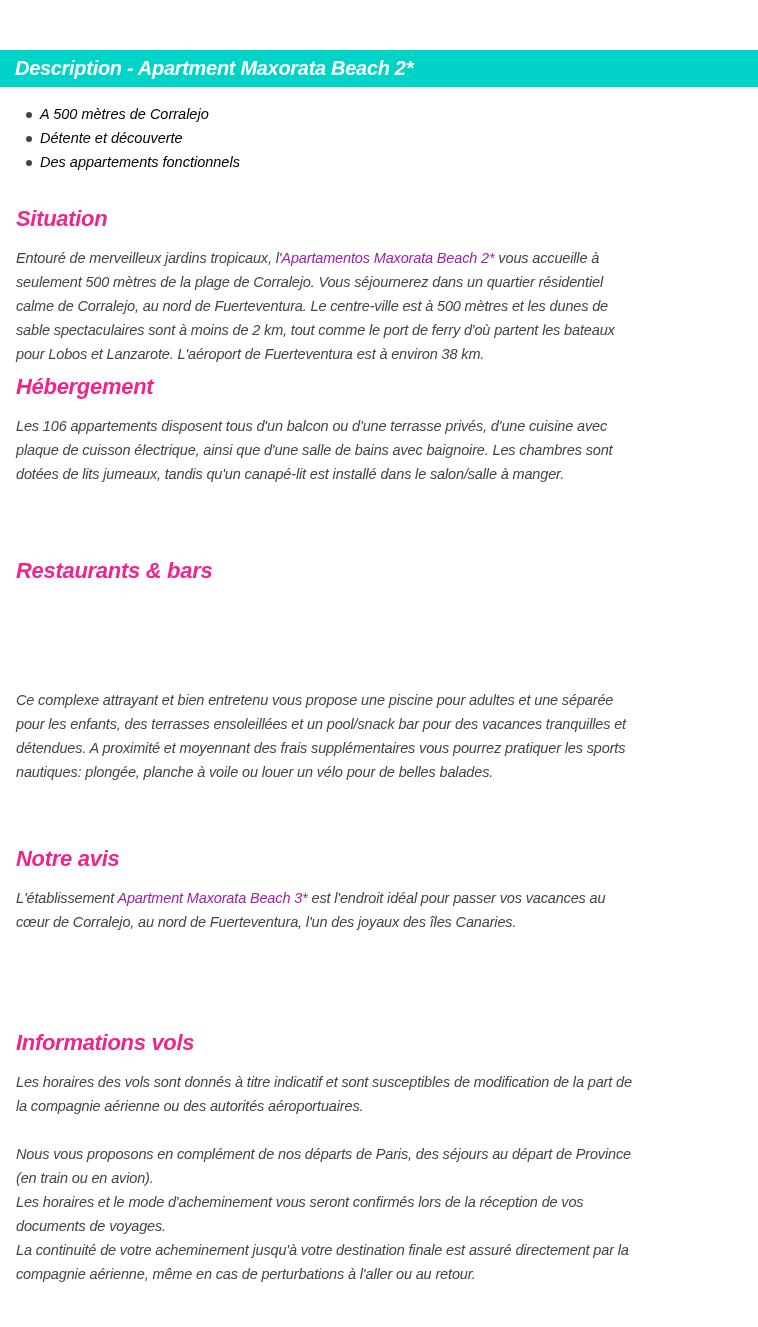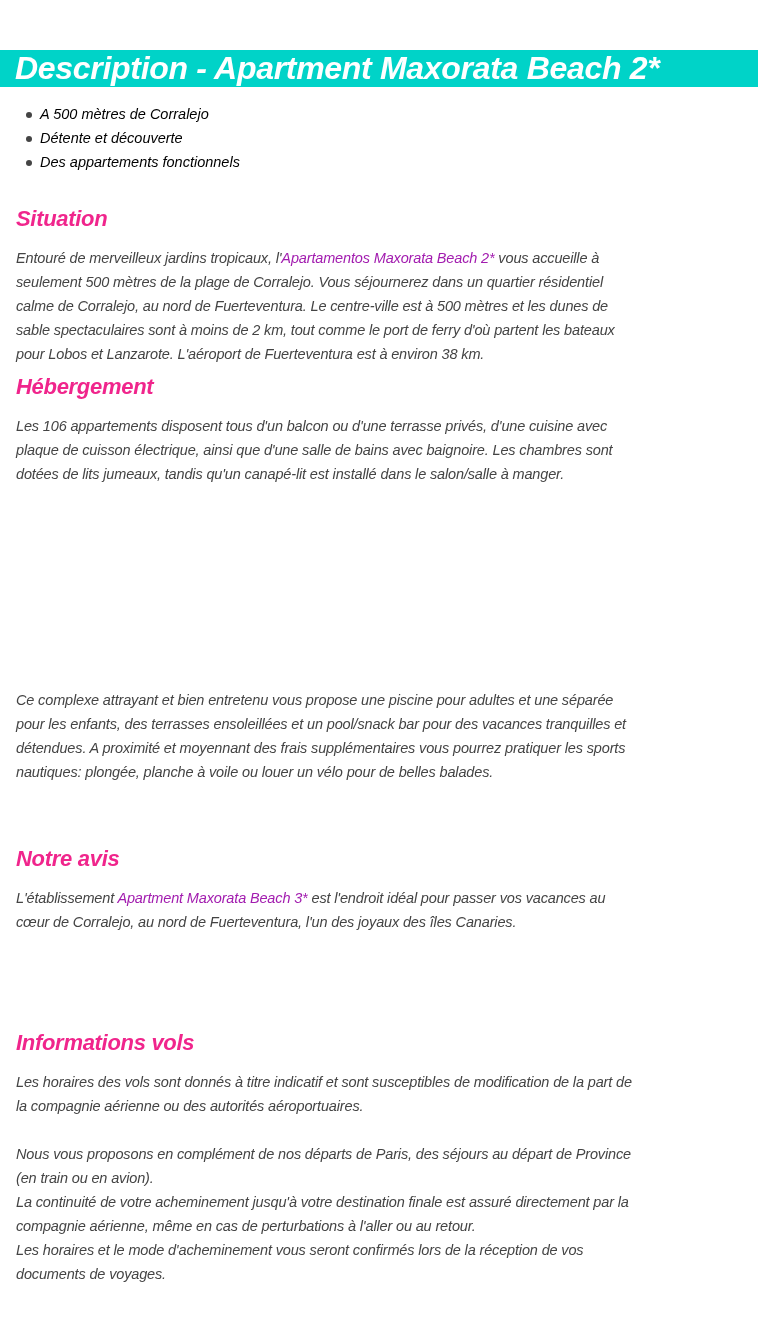--- a/index.html
+++ b/index.html
@@ -15,21 +15,21 @@
     .title-bar {
       position: absolute;
       left: 0; top: 50px;
       width: 758px; height: 37px;
       background: #00d3c8;
       box-sizing: border-box;
       padding-left: 15px;
     }
     .title-bar h1 {
       margin: 0;
-      font-size: 32px;
+      font-size: 20px;
       line-height: 37px;
       font-weight: bold;
       font-style: italic;
       color: #ffffff;
       letter-spacing: -0.3px;
     }
     .bullets {
       position: absolute;
       left: 0; top: 102px;
       margin: 0; padding: 0;
@@ -91,30 +91,31 @@
   <h2>Situation</h2>
   <p class="gap"><span>Entouré de merveilleux jardins tropicaux, l'</span><b>Apartamentos Maxorata Beach 2*</b><span> vous accueille à seulement 500 mètres de la plage de Corralejo. Vous séjournerez dans un quartier résidentiel calme de Corralejo, au nord de Fuerteventura. Le centre-ville est à 500 mètres et les dunes de sable spectaculaires sont à moins de 2 km, tout comme le port de ferry d'où partent les bateaux pour Lobos et Lanzarote. L'aéroport de Fuerteventura est à environ 38 km.</span></p>
 </div>
 
 <div class="section" style="top:372px;">
   <h2>Hébergement</h2>
   <p class="gap">Les 106 appartements disposent tous d'un balcon ou d'une terrasse privés, d'une cuisine avec plaque de cuisson électrique, ainsi que d'une salle de bains avec baignoire. Les chambres sont dotées de lits jumeaux, tandis qu'un canapé-lit est installé dans le salon/salle à manger.</p>
 </div>
 
 <div class="section" style="top:556px;">
+  <h2>Restaurants &amp; bars</h2>
 </div>
 
 <div class="section" style="top:676px;">
   <p class="gap">Ce complexe attrayant et bien entretenu vous propose une piscine pour adultes et une séparée pour les enfants, des terrasses ensoleillées et un pool/snack bar pour des vacances tranquilles et détendues. A proximité et moyennant des frais supplémentaires vous pourrez pratiquer les sports nautiques: plongée, planche à voile ou louer un vélo pour de belles balades.</p>
 </div>
 
 <div class="section" style="top:844px;">
   <h2>Notre avis</h2>
   <p class="gap"><span>L'établissement </span><b>Apartment Maxorata Beach 3*</b><span> est l'endroit idéal pour passer vos vacances au cœur de Corralejo, au nord de Fuerteventura, l'un des joyaux des îles Canaries.</span></p>
 </div>
 
 <div class="section" style="top:1028px;">
   <h2>Informations vols</h2>
   <p class="gap">Les horaires des vols sont donnés à titre indicatif et sont susceptibles de modification de la part de la compagnie aérienne ou des autorités aéroportuaires.</p>
   <p class="para-gap">Nous vous proposons en complément de nos départs de Paris, des séjours au départ de Province (en train ou en avion).</p>
+  <p>Les horaires et le mode d'acheminement vous seront confirmés lors de la réception de vos documents de voyages.</p>
   <p>La continuité de votre acheminement jusqu'à votre destination finale est assuré directement par la compagnie aérienne, même en cas de perturbations à l'aller ou au retour.</p>
-  <p>Les horaires et le mode d'acheminement vous seront confirmés lors de la réception de vos documents de voyages.</p>
 </div>
 
 </body></html>

